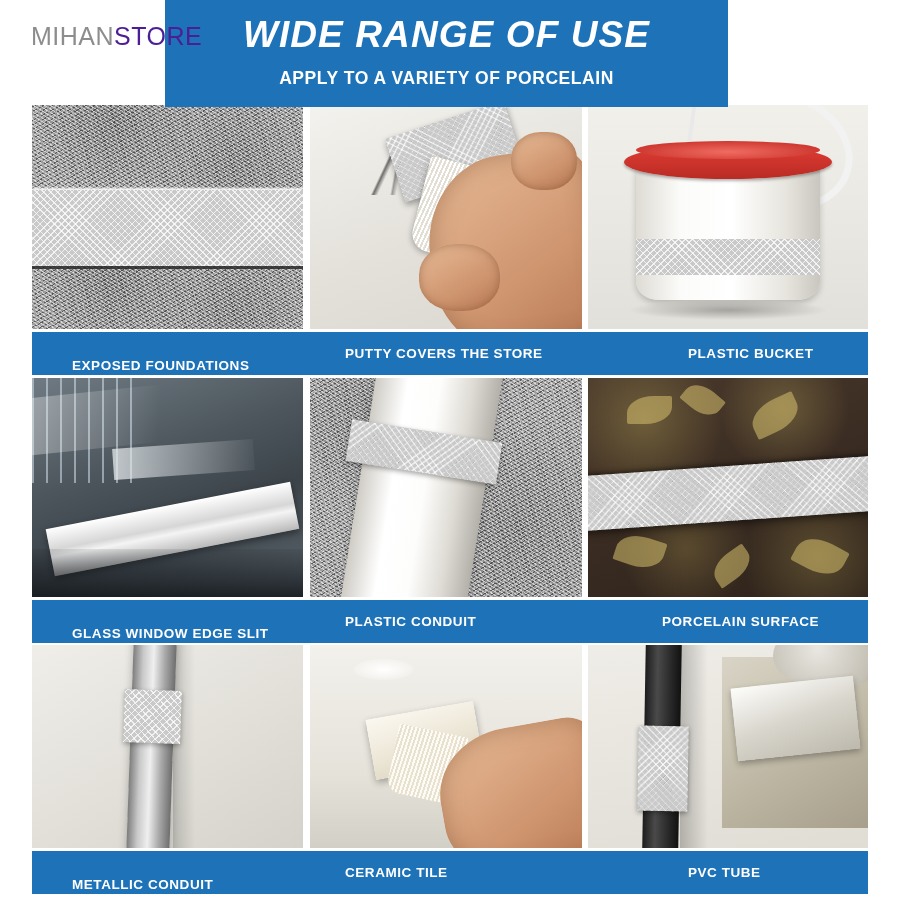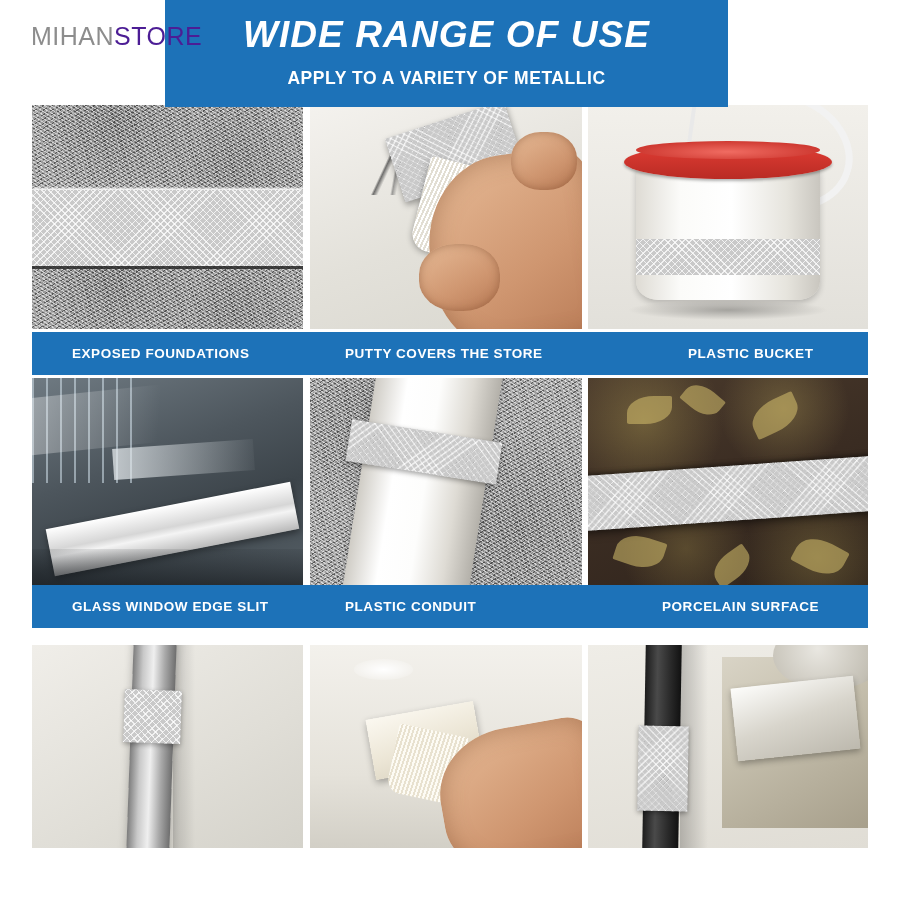--- a/index.html
+++ b/index.html
@@ -62,21 +62,21 @@
   .caption-bar{
     position:absolute;left:0;width:836px;background:#1d72b8;
     box-sizing:border-box;
   }
   .caption{
     position:absolute;top:0;height:100%;
     display:flex;align-items:center;
     color:#ffffff;font-size:13.5px;font-weight:bold;letter-spacing:.55px;
     white-space:nowrap;
   }
-  .cap-1{left:0;width:271px;padding-left:40px;box-sizing:border-box;}
+  .cap-1{left:0;width:271px;padding-left:40px;box-sizing:border-box;margin-top:12px;}
   .cap-2{left:278px;width:272px;padding-left:35px;box-sizing:border-box;}
   .cap-3{left:556px;width:280px;padding-left:100px;box-sizing:border-box;}
   .cap-3.narrow{padding-left:74px;}
   .cap-3.wide{padding-left:100px;}
 
   
   .photo{position:absolute;inset:0;}
 
   
   .mesh{
@@ -324,21 +324,21 @@
 <body>
 
 <div id="stage">
 
   <div class="logo">
     <span class="mihan">MIHAN</span><span class="store">STORE</span>
   </div>
 
   <div class="header-banner">
     <div class="header-title">WIDE RANGE OF USE</div>
-    <div class="header-sub">APPLY TO A VARIETY OF METALLIC</div>
+    <div class="header-sub">APPLY TO A VARIETY OF PORCELAIN</div>
   </div>
 
   <div class="grid">
 
     <div class="row row-1">
       <div class="cells" style="height:224px;">
 
         <div class="cell col-1" style="height:224px;">
           <div class="photo">
             <div class="c1-top concrete"></div>
@@ -410,21 +410,21 @@
             <div class="leaf" style="left:34%;top:4%;width:14%;height:12%;transform:rotate(40deg);"></div>
             <div class="leaf" style="left:58%;top:10%;width:18%;height:14%;transform:rotate(-25deg);"></div>
             <div class="leaf" style="left:10%;top:72%;width:17%;height:14%;transform:rotate(18deg);"></div>
             <div class="leaf" style="left:44%;top:80%;width:15%;height:12%;transform:rotate(-35deg);"></div>
             <div class="leaf" style="left:74%;top:74%;width:18%;height:15%;transform:rotate(28deg);"></div>
             <div class="c6-tape mesh"></div>
           </div>
         </div>
 
       </div>
-      <div class="caption-bar" style="top:207px;height:43px;">
+      <div class="caption-bar" style="top:222px;height:43px;">
         <div class="caption cap-1">GLASS WINDOW EDGE SLIT</div>
         <div class="caption cap-2">PLASTIC CONDUIT</div>
         <div class="caption cap-3 narrow">PORCELAIN SURFACE</div>
       </div>
     </div>
 
     <div class="row row-3">
       <div class="cells" style="height:203px;">
 
         <div class="cell col-1" style="height:203px;">
@@ -452,16 +452,21 @@
             <div class="c9-panel"></div>
             <div class="c9-disc"></div>
             <div class="c9-foil"></div>
             <div class="c9-shadow"></div>
             <div class="c9-dark"></div>
             <div class="c9-tape mesh"></div>
           </div>
         </div>
 
       </div>
+      <div class="caption-bar" style="top:206px;height:43px;">
+        <div class="caption cap-1">METALLIC CONDUIT</div>
+        <div class="caption cap-2">CERAMIC TILE</div>
+        <div class="caption cap-3 wide">PVC TUBE</div>
+      </div>
     </div>
 
   </div>
 </div>
 
 </body></html>

